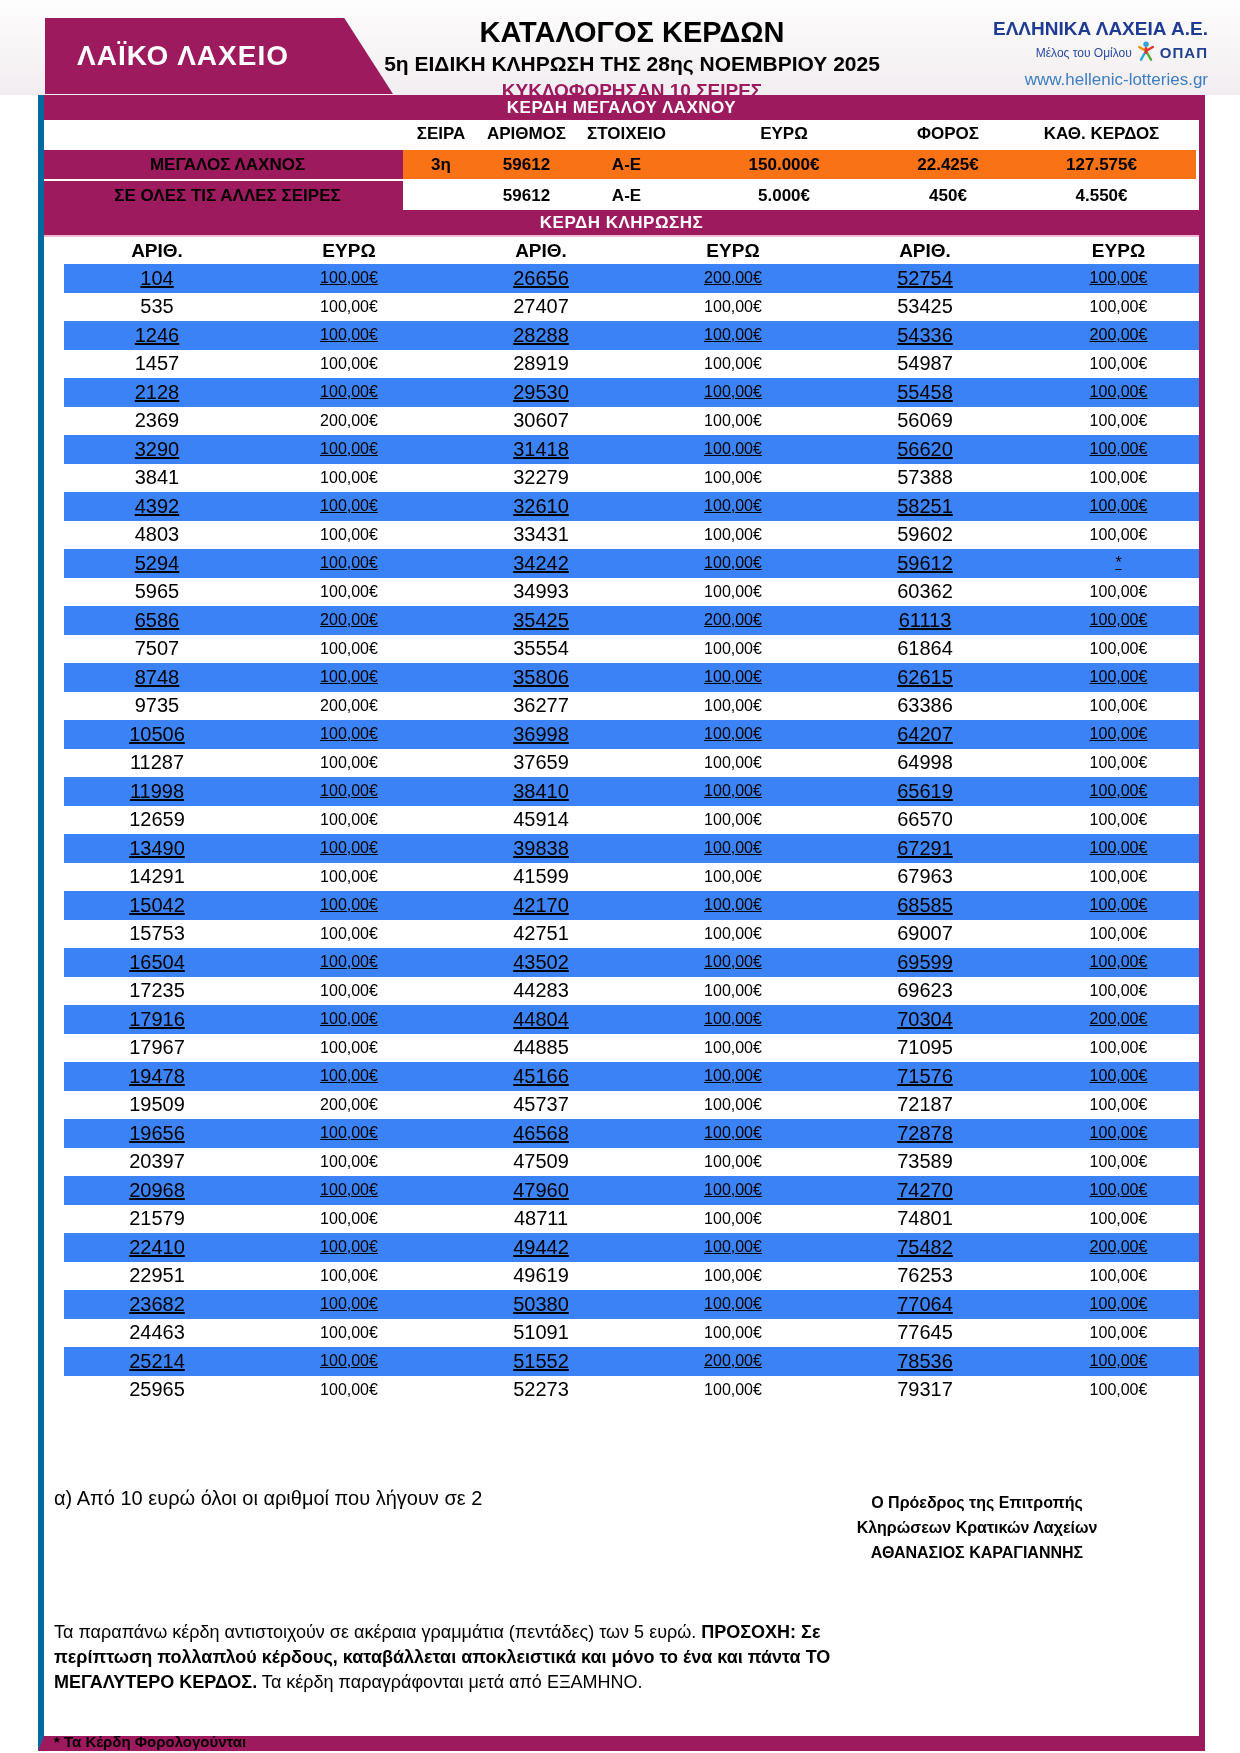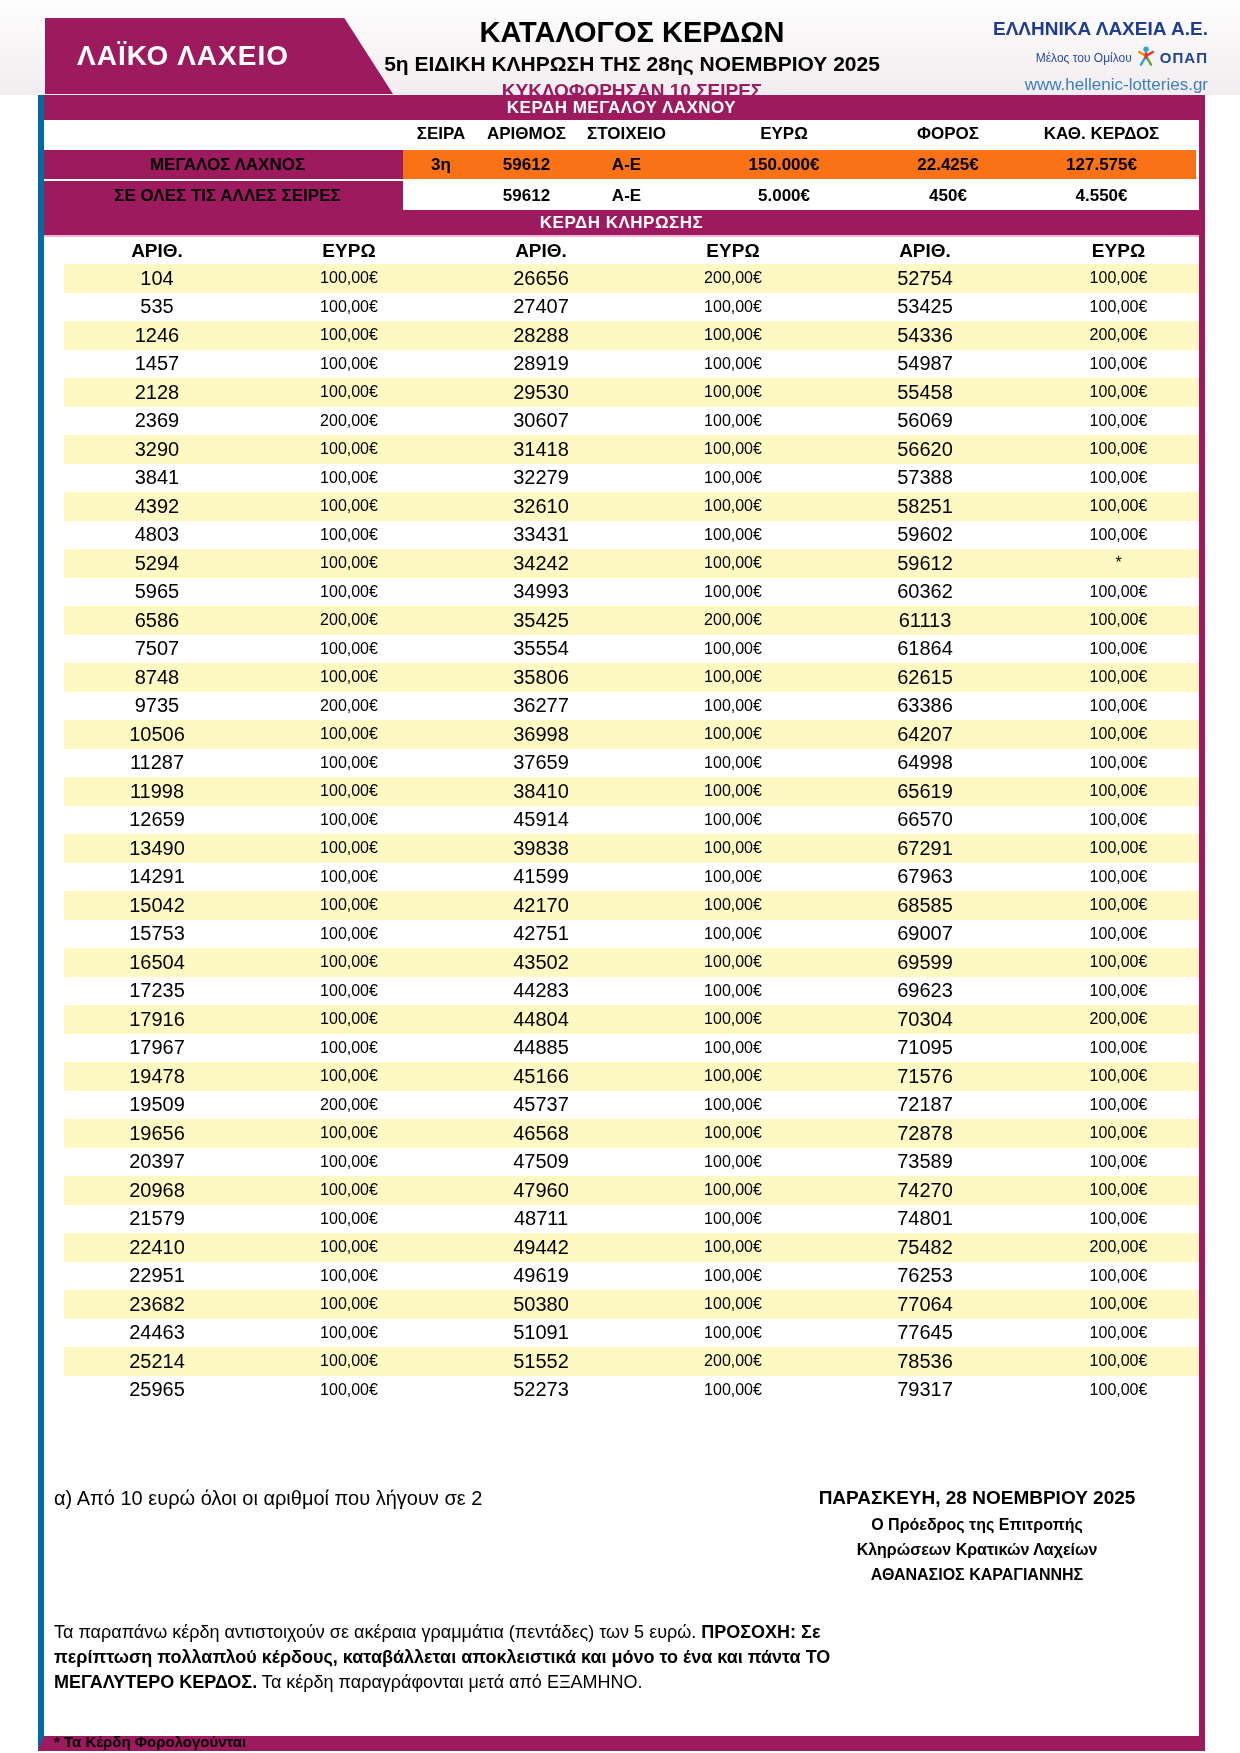--- a/index.html
+++ b/index.html
@@ -12,21 +12,21 @@
   .logo-box { position:absolute; left:45px; top:18px; width:348px; height:76px;
               background:#9D1A5F; clip-path:polygon(0 0, 86% 0, 100% 100%, 0 100%);
               display:flex; align-items:center; }
   .logo-text { color:#fff; font-weight:bold; font-size:28px; letter-spacing:1px; padding-left:32px; }
   .title-block { position:absolute; left:332px; width:600px; top:16px; text-align:center; }
   .doc-title { font-size:29px; font-weight:bold; color:#000; letter-spacing:0px; }
   .doc-subtitle { font-size:21px; font-weight:bold; color:#000; margin-top:3px; }
   .doc-series { font-size:19px; font-weight:bold; color:#9D1A5F; margin-top:4px;text-decoration:underline; }
   .brand-block { position:absolute; right:32px; top:18px; text-align:right; }
   .brand-company { font-size:19px; font-weight:bold; color:#1F3C94; }
-  .brand-member { margin-top:5px; font-size:12px; color:#2A4AA0; display:flex; align-items:center; justify-content:flex-end; gap:4px; }
+  .brand-member { font-size:12px; color:#2A4AA0; display:flex; align-items:center; justify-content:flex-end; gap:4px; }
   .opap-word { font-weight:bold; font-size:15px; color:#22418F; letter-spacing:1px; }
   .brand-site { margin-top:5px; font-size:17px; color:#3D7EC1; }
 
   
   .frame { position:absolute; left:38px; top:95px; width:1167px; height:1656px;
            border-left:6px solid #0369a1; border-right:6px solid #9D1A5F; border-bottom:15px solid #9D1A5F;
            background:#fff; }
   .section-bar { background:#9D1A5F; color:#fff; font-weight:bold; font-size:17px;
                  text-align:center; height:25px; line-height:25px; letter-spacing:.5px; }
 
@@ -38,21 +38,21 @@
   .grand-data { height:31px; line-height:29px; border-top:2px solid #fff; }
   .grand-label { background:#9D1A5F; color:#fff; font-weight:bold; font-size:17px; padding-left:8px; }
   .gcell { text-align:center; font-weight:bold; font-size:17px; color:#000; }
   .grand-data.shaded .gcell:not(.grand-label) { background:#f97316; }
 
   
   .draw-table { border-top:2px solid #F2B8D3;padding-left:20px; }
   .draw-head { display:grid; grid-template-columns:186px 198px 186px 198px 186px 201px; height:27px; align-items:center; }
   .draw-head .h { text-align:center; font-weight:bold; font-size:19px; }
   .draw-row { display:grid; grid-template-columns:186px 198px 186px 198px 186px 201px; height:28.5px; align-items:center; }
-  .draw-row.alt { background:#fef9c3; }
+  .draw-row.alt { background:#3b82f6;text-decoration:underline; }
   .cell { text-align:center; }
   .cell.num { font-size:20px; color:#000; }
   .cell.euro { font-size:16px; color:#000; }
 
   
   .also-bar { position:absolute; left:0; top:1356px; width:614px; height:27px; background:#9D1A5F;
               color:#fff; font-weight:bold; font-size:18px; line-height:26px; padding-left:12px; }
   .also-note { position:absolute; left:10px; top:1392px; font-size:20px; color:#000; }
   .sig-block { position:absolute; right:12px; top:1392px; width:420px; text-align:center; }
   .sig-date { font-size:19px; font-weight:bold; }
@@ -460,21 +460,20 @@
             <div class="cell euro">100,00€</div>
             <div class="cell num">79317</div>
             <div class="cell euro">100,00€</div>
           </div>
         </div>
     </div>
 
     <div class="also-note">α) Από 10 ευρώ όλοι οι αριθμοί που λήγουν σε 2</div>
 
     <div class="sig-block">
-      <div class="sig-date">ΠΑΡΑΣΚΕΥΗ, 28 ΝΟΕΜΒΡΙΟΥ 2025</div>
       <div class="sig-line">Ο Πρόεδρος της Επιτροπής</div>
       <div class="sig-line">Κληρώσεων Κρατικών Λαχείων</div>
       <div class="sig-line">ΑΘΑΝΑΣΙΟΣ ΚΑΡΑΓΙΑΝΝΗΣ</div>
     </div>
 
     <div class="notice">
       <span>Τα παραπάνω κέρδη αντιστοιχούν σε ακέραια γραμμάτια (πεντάδες) των 5 ευρώ. </span><b>ΠΡΟΣΟΧΗ: Σε περίπτωση πολλαπλού κέρδους, καταβάλλεται αποκλειστικά και μόνο το ένα και πάντα ΤΟ ΜΕΓΑΛΥΤΕΡΟ ΚΕΡΔΟΣ.</b><span> Τα κέρδη παραγράφονται μετά από ΕΞΑΜΗΝΟ.</span>
     </div>
 
     <div class="tax-note">* Τα Κέρδη Φορολογούνται</div>

